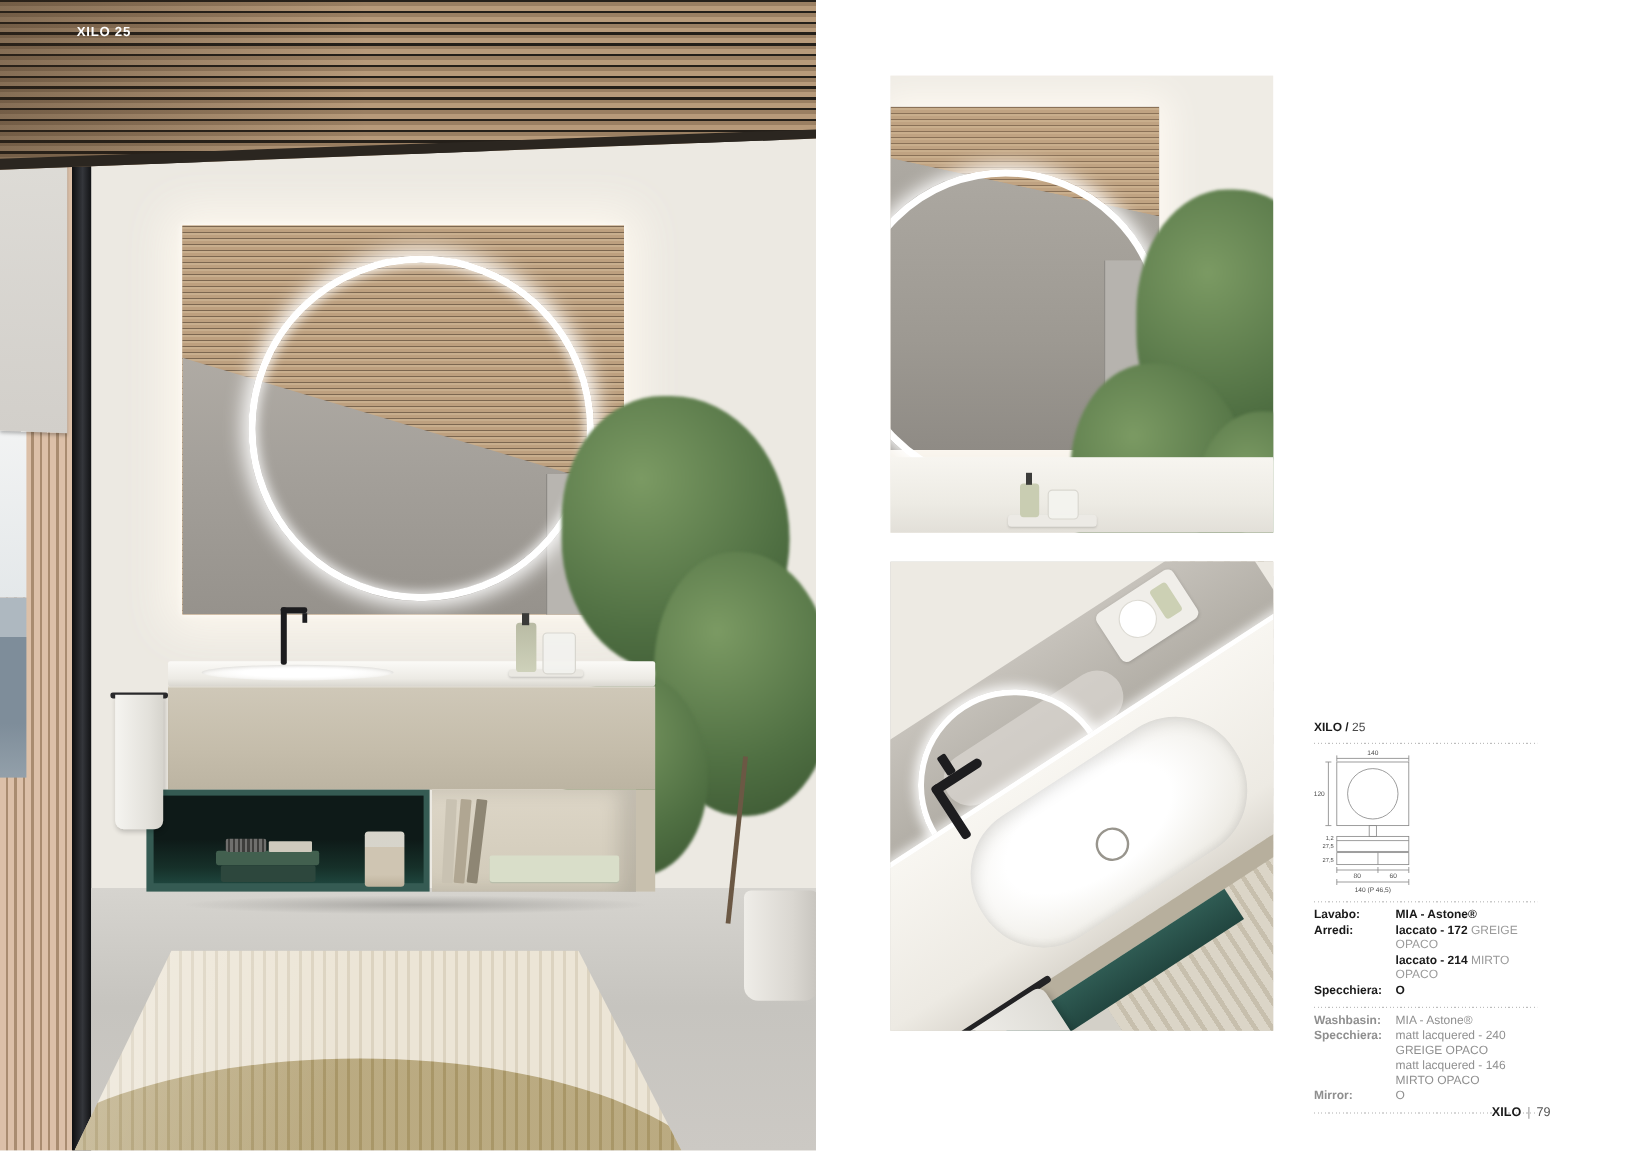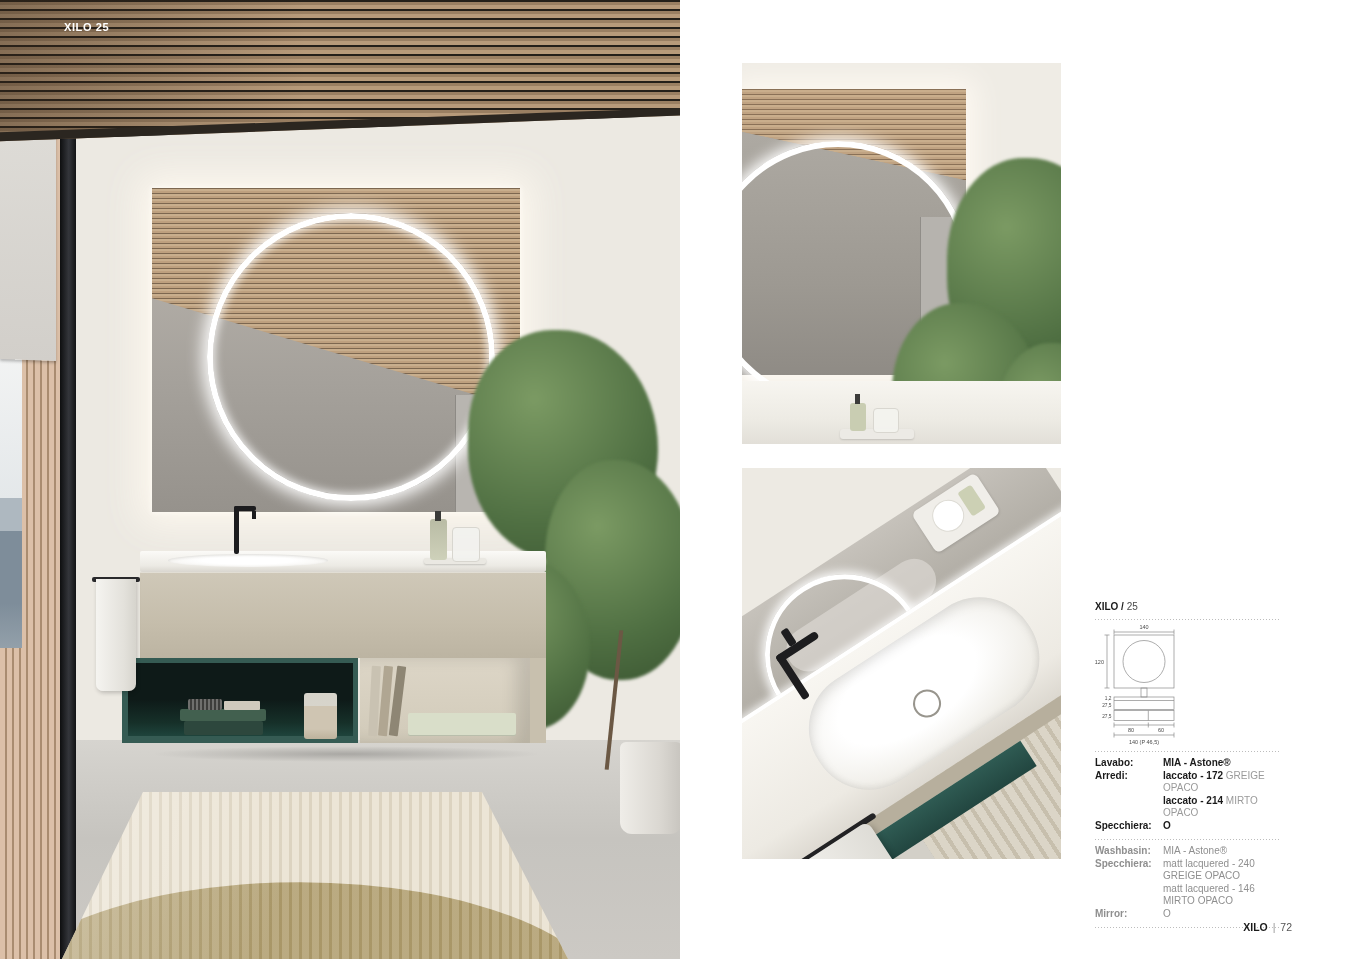--- a/index.html
+++ b/index.html
@@ -381,16 +381,16 @@
         <span class="val">O</span>
       </div>
     </div>
 
     <div class="dotted"></div>
   </div>
 
   <div class="abs page-footer">
     <span class="brand">XILO</span>
     <span class="sep">|</span>
-    <span class="pagenum">72</span>
+    <span class="pagenum">79</span>
   </div>
 
 </div>
 
 </body></html>

